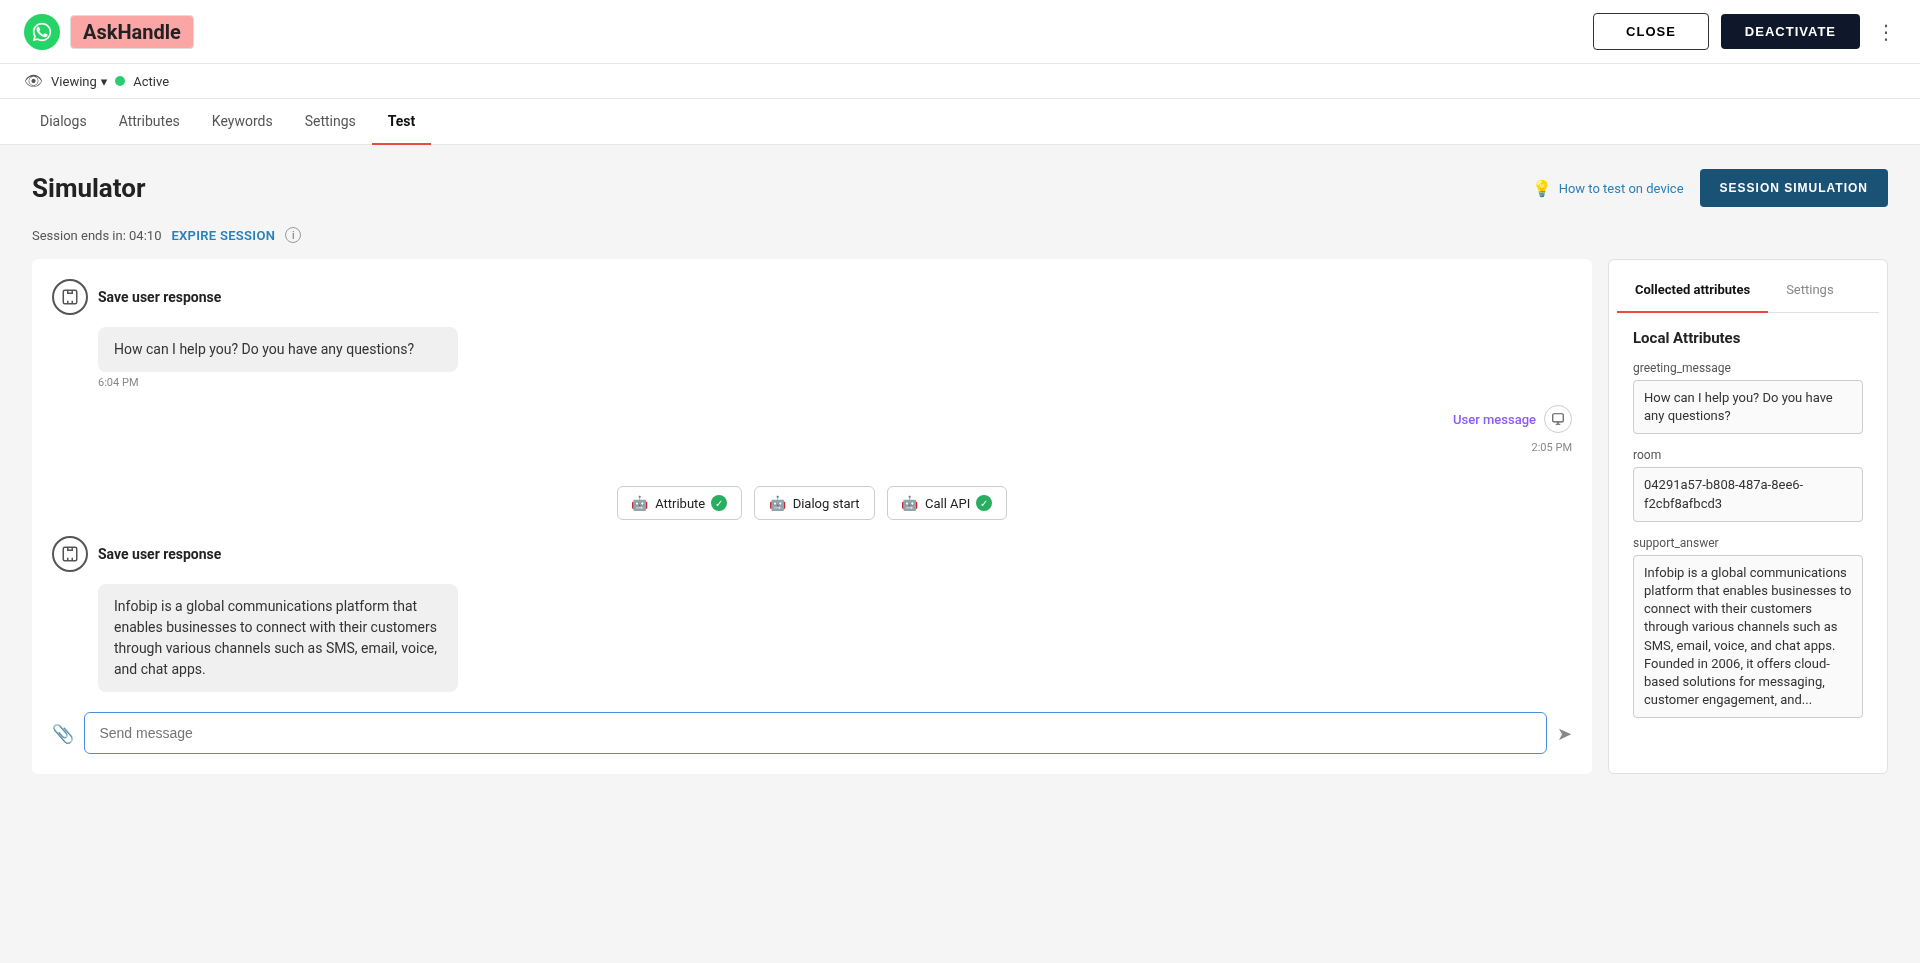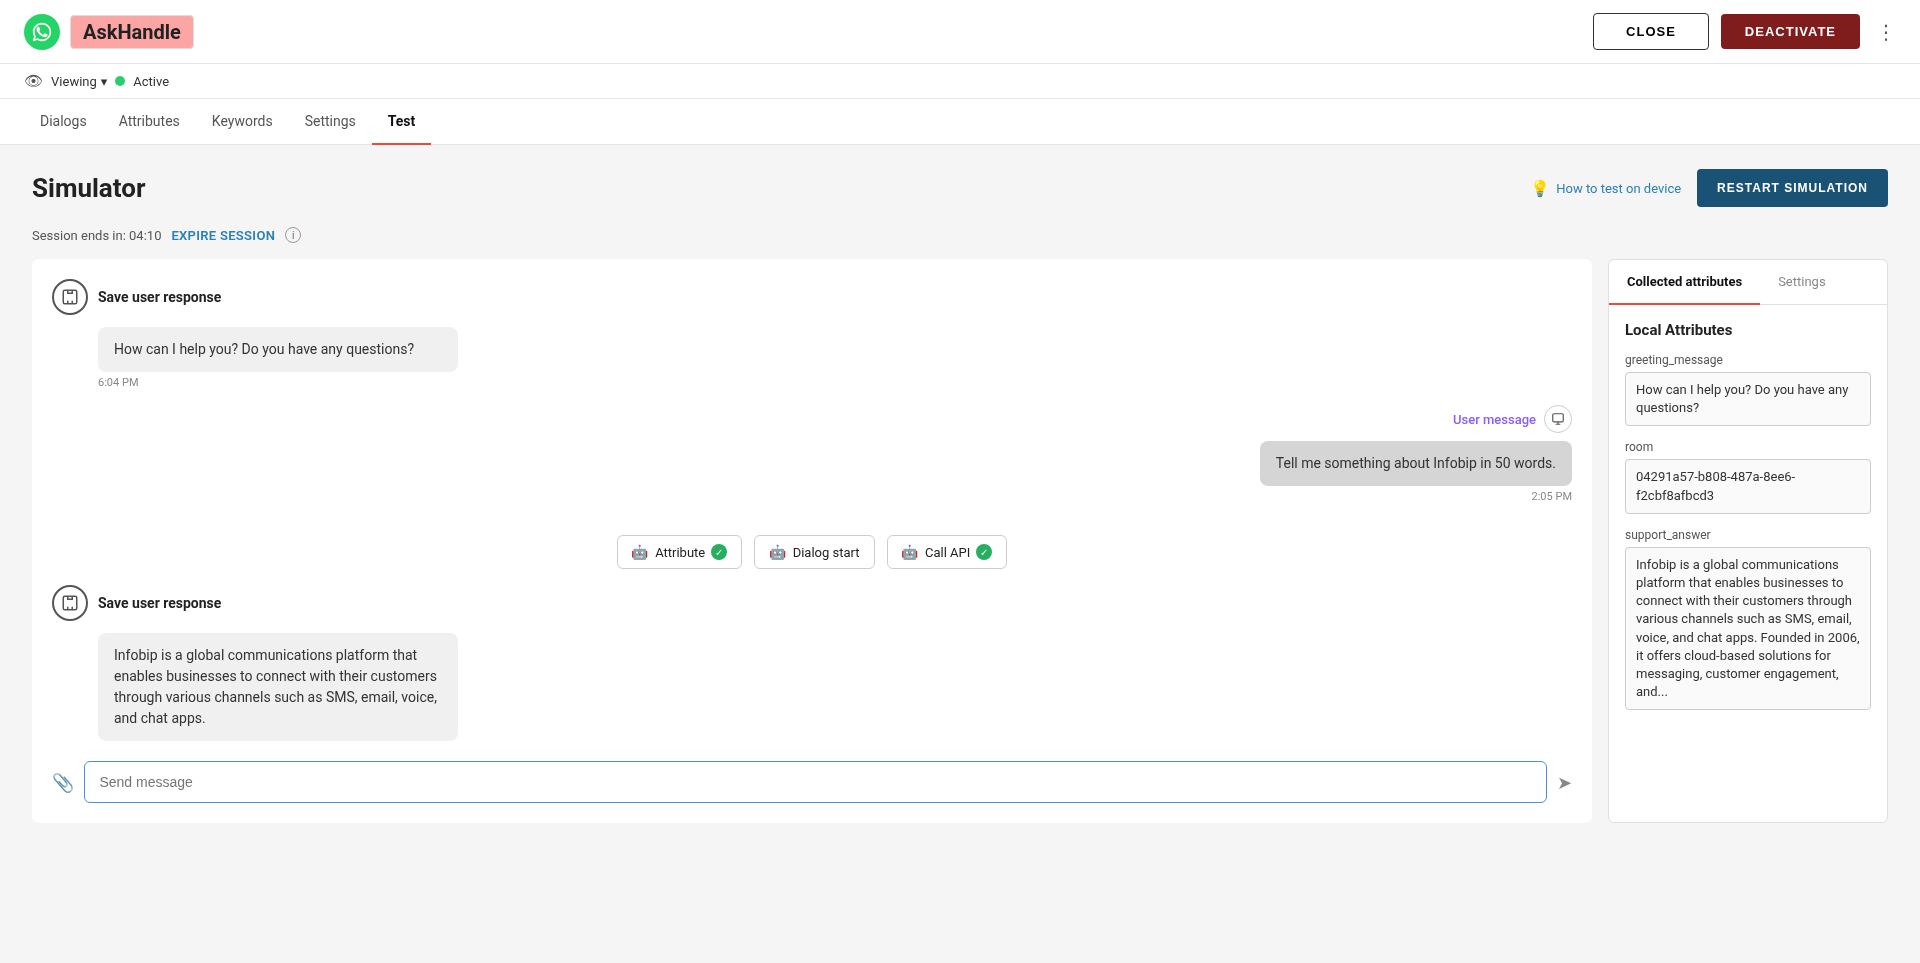--- a/index.html
+++ b/index.html
@@ -9,21 +9,21 @@
     .header {
       display: flex; align-items: center; padding: 0 24px; height: 64px;
       border-bottom: 1px solid #e5e5e5; position: relative;
     }
     .header-logo { display: flex; align-items: center; gap: 10px; }
     .logo-icon { width: 36px; height: 36px; background: #25d366; border-radius: 50%; display: flex; align-items: center; justify-content: center; }
     .logo-icon svg { fill: white; width: 22px; height: 22px; }
     .app-title { font-size: 20px; font-weight: 700; background: #fca5a5; border: 1px solid #ddd; border-radius: 4px; padding: 4px 12px; }
     .header-right { margin-left: auto; display: flex; align-items: center; gap: 12px; }
     .btn-close { border: 1.5px solid #333; background: white; border-radius: 4px; padding: 10px 32px; font-size: 13px; font-weight: 600; letter-spacing: 1px; cursor: pointer; }
-    .btn-deactivate { border: none; background: #7f1d1d; color: white; border-radius: 4px; padding: 10px 24px; font-size: 13px; font-weight: 600; letter-spacing: 1px; cursor: pointer; }
+    .btn-deactivate { border: none; background: #0f172a; color: white; border-radius: 4px; padding: 10px 24px; font-size: 13px; font-weight: 600; letter-spacing: 1px; cursor: pointer; }
     .header-more { font-size: 20px; color: #555; cursor: pointer; margin-left: 4px; }
 
     
     .status-bar {
       display: flex; align-items: center; gap: 8px; padding: 8px 24px;
       border-bottom: 1px solid #e5e5e5;
     }
     .eye-icon { color: #555; font-size: 15px; }
     .viewing-label { color: #333; font-size: 13px; cursor: pointer; display: flex; align-items: center; gap: 4px; }
     .dot-active { width: 10px; height: 10px; background: #2ecc71; border-radius: 50%; display: inline-block; }
@@ -125,21 +125,21 @@
     }
     .attach-icon { font-size: 18px; color: #888; cursor: pointer; }
     .chat-input {
       flex: 1; border: 1.5px solid #4a90d9; border-radius: 6px; padding: 12px 14px;
       font-size: 14px; color: #aaa; outline: none; background: white;
     }
     .send-btn { font-size: 18px; color: #888; cursor: pointer; }
 
     
     .attributes-panel {
-      width: 280px; background: white; border-radius: 6px; padding: 0;
+      width: 280px; background: white; border-radius: 6px; padding: 8px;
       flex-shrink: 0; border: 1px solid #e0e0e0;
     }
     .panel-tabs {
       display: flex; border-bottom: 1px solid #e0e0e0;
     }
     .panel-tab {
       padding: 14px 18px; font-size: 13px; cursor: pointer; color: #888;
       border-bottom: 2px solid transparent; margin-bottom: -1px;
     }
     .panel-tab.active { color: #111; font-weight: 700; border-bottom: 2px solid #e74c3c; }
@@ -194,21 +194,21 @@
 
 <div class="main-content">
 
   <div class="simulator-header">
     <h1 class="simulator-title">Simulator</h1>
     <div class="simulator-actions">
       <a class="how-to-link" href="#">
         <span style="font-size:16px;">💡</span>
         <span>How to test on device</span>
       </a>
-      <button class="btn-restart">RESTART SIMULATION</button>
+      <button class="btn-restart">SESSION SIMULATION</button>
     </div>
   </div>
 
   <div class="session-info">
     <span>Session ends in: 04:10</span>
     <span class="expire-link">EXPIRE SESSION</span>
     <span class="info-circle">i</span>
   </div>
 
   <div class="chat-container">
@@ -232,21 +232,20 @@
 
       <div class="user-msg-row">
         <span class="user-msg-label">User message</span>
         <div class="user-msg-icon">
           <svg width="14" height="14" viewBox="0 0 24 24" fill="none" stroke="currentColor" stroke-width="2">
             <rect x="3" y="3" width="18" height="14" rx="2"></rect>
               <path d="M8 21h8M12 17v4"></path>
           </svg>
         </div>
       </div>
-      <div class="chat-bubble-user">Tell me something about Infobip in 50 words.</div>
       <div class="user-time">2:05 PM</div>
 
       <div class="pipeline-steps">
         <div class="pipeline-step">
           <span class="step-icon">🤖</span>
           <span>Attribute</span>
           <span class="step-check">✓</span>
         </div>
         <div class="pipeline-step">
           <span class="step-icon">🤖</span>

